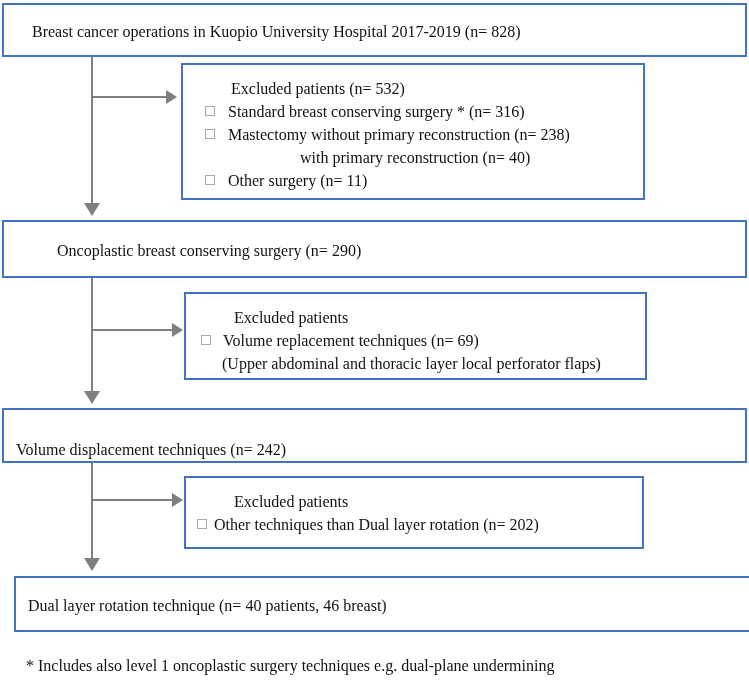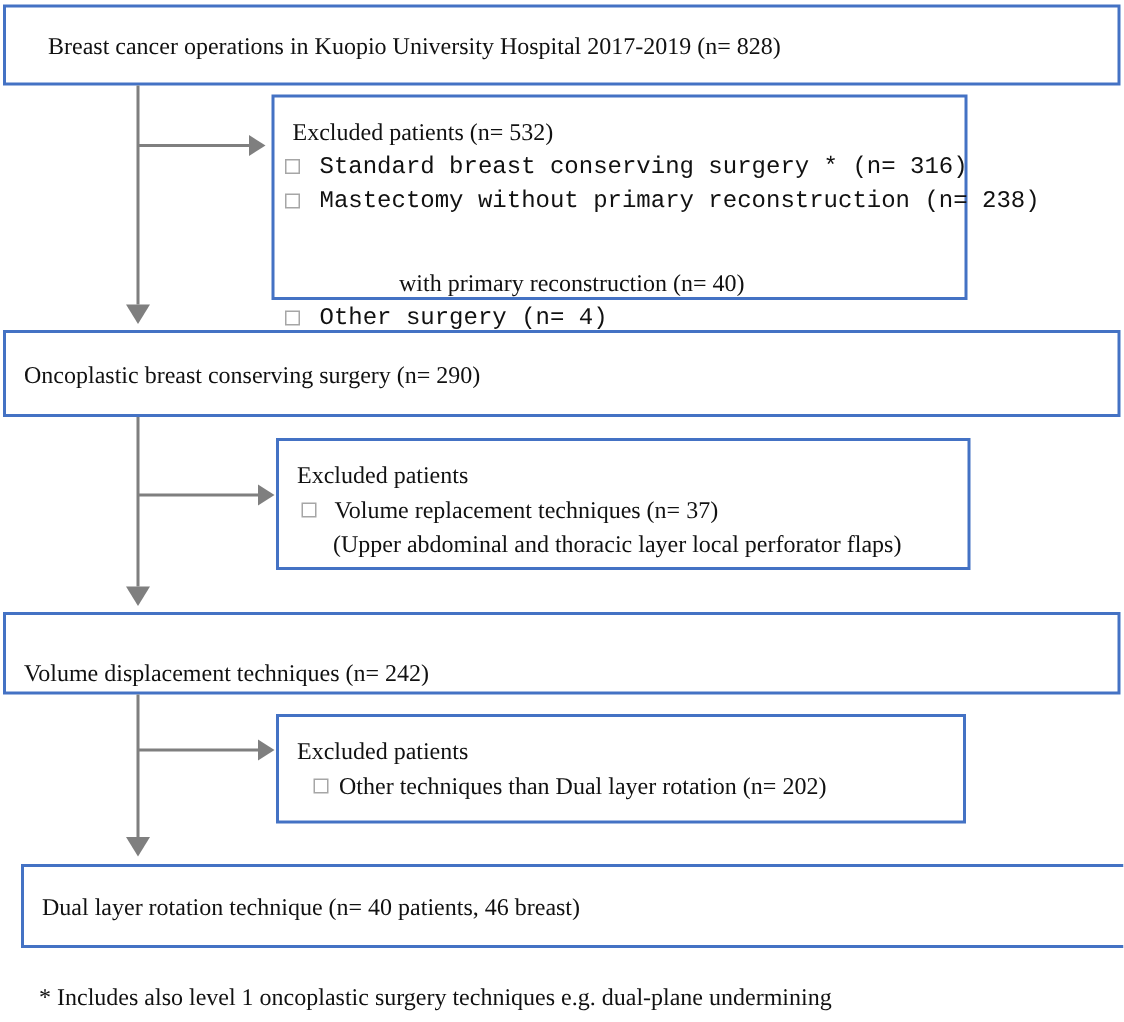--- a/index.html
+++ b/index.html
@@ -17,40 +17,40 @@
     border: 2px solid #4472C4;
     background: #ffffff;
     box-sizing: border-box;
     font-size: 16px;
     line-height: 23px;
   }
   .mainbox { left: 2px; width: 745px; }
   .mainbox .boxtext { padding-left: 12px; }
   .exclbox { box-sizing: border-box; }
   .line { white-space: nowrap; }
-  .title-line { padding-left: 12px; }
+  .title-line { padding-left: 12px; margin-left: 36px; }
   .bullet-line { display: flex; align-items: flex-start; }
   .bullet-sq {
     flex: 0 0 auto;
     width: 10px; height: 10px;
     border: 1.5px solid #a6a6a6;
     box-sizing: border-box;
     margin-top: 6px;
     background: #ffffff;
   }
   
-  .e1-items .bullet-line { padding-left: 7px; font-family: Liberation Mono, monospace; }
+  .e1-items .bullet-line { padding-left: 22px; }
   .e1-items .bullet-sq { margin-right: 13px; }
-  .e1-indent { padding-left: 83px; margin-top: 32px; }
+  .e1-indent { padding-left: 117px; }
   
   .e2-items .bullet-line { padding-left: 15px; }
   .e2-items .bullet-sq { margin-right: 12px; }
   .e2-indent { padding-left: 36px; }
   
-  .e3-items .bullet-line { padding-left: 11px; margin-left: 12px; }
+  .e3-items .bullet-line { padding-left: 11px; }
   .e3-items .bullet-sq { margin-right: 7px; }
 
   .vline, .hline { position: absolute; background: #7f7f7f; }
   .vline { width: 2px; }
   .hline { height: 2px; }
   .arrow-down {
     position: absolute; width: 0; height: 0;
     border-left: 8px solid transparent;
     border-right: 8px solid transparent;
     border-top: 13px solid #7f7f7f;
@@ -88,38 +88,38 @@
       <span class="bullet-sq"></span>
       <span class="line">Standard breast conserving surgery * (n= 316)</span>
     </div>
     <div class="bullet-line">
       <span class="bullet-sq"></span>
       <span class="line">Mastectomy without primary reconstruction (n= 238)</span>
     </div>
     <div class="line e1-indent">with primary reconstruction (n= 40)</div>
     <div class="bullet-line">
       <span class="bullet-sq"></span>
-      <span class="line">Other surgery (n= 4)</span>
+      <span class="line">Other surgery (n= 11)</span>
     </div>
   </div>
 
   <div class="box mainbox" style="top:220px; height:58px;">
-    <div class="boxtext line" style="padding-top:17px;">Oncoplastic breast conserving surgery (n= 290)</div>
+    <div class="boxtext line" style="padding-top:17px;margin-left:41px;">Oncoplastic breast conserving surgery (n= 290)</div>
   </div>
 
   <div class="vline" style="left:91px; top:278px; height:113px;"></div>
   <div class="arrow-down" style="left:84px; top:391px;"></div>
   <div class="hline" style="left:92px; top:329px; width:80px;"></div>
   <div class="arrow-right" style="left:172px; top:323px;"></div>
 
   <div class="box exclbox e2-items" style="left:184px; top:292px; width:463px; height:88px; padding-top:12px;">
     <div class="line title-line">Excluded patients</div>
     <div class="bullet-line">
       <span class="bullet-sq"></span>
-      <span class="line">Volume replacement techniques (n= 37)</span>
+      <span class="line">Volume replacement techniques (n= 69)</span>
     </div>
     <div class="line e2-indent">(Upper abdominal and thoracic layer local perforator flaps)</div>
   </div>
 
   <div class="box mainbox" style="top:408px; height:55px;">
     <div class="boxtext line" style="padding-top:28px;">Volume displacement techniques (n= 242)</div>
   </div>
 
   <div class="vline" style="left:91px; top:463px; height:95px;"></div>
   <div class="arrow-down" style="left:84px; top:558px;"></div>

